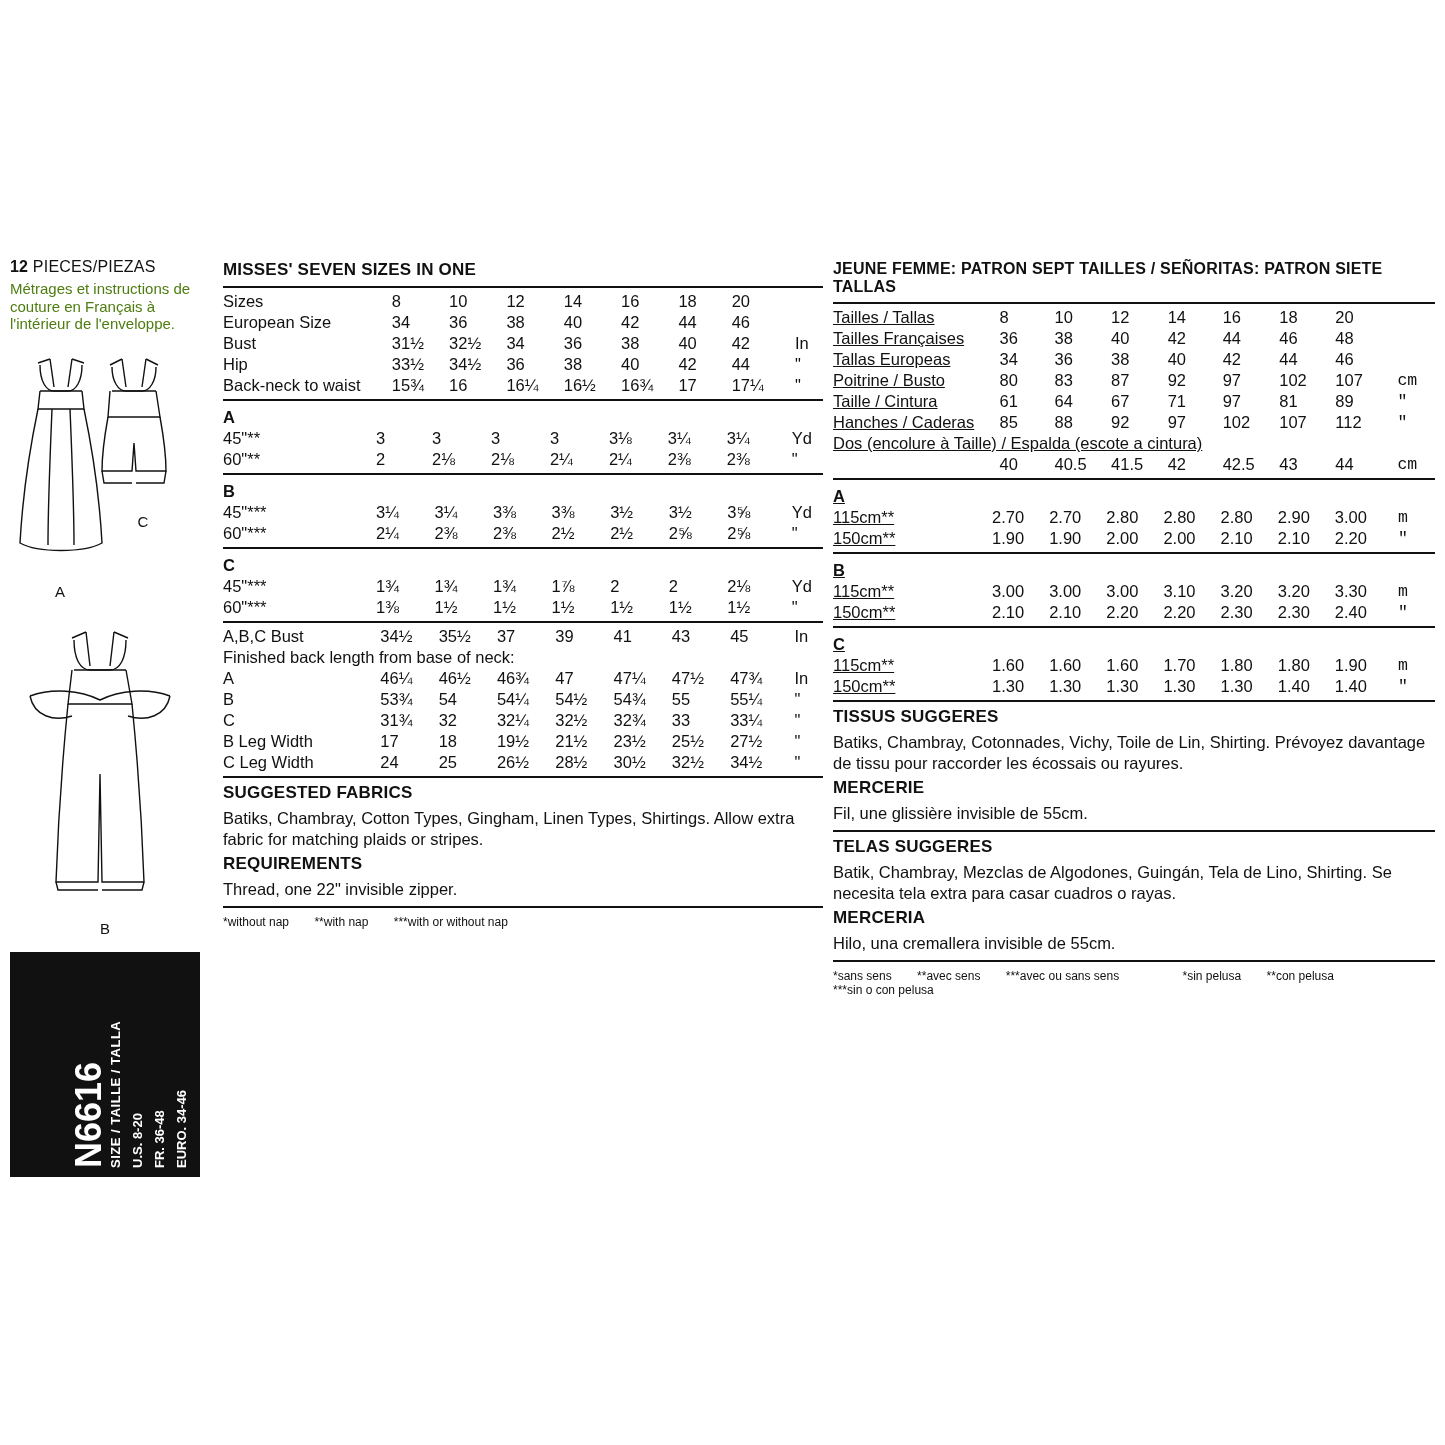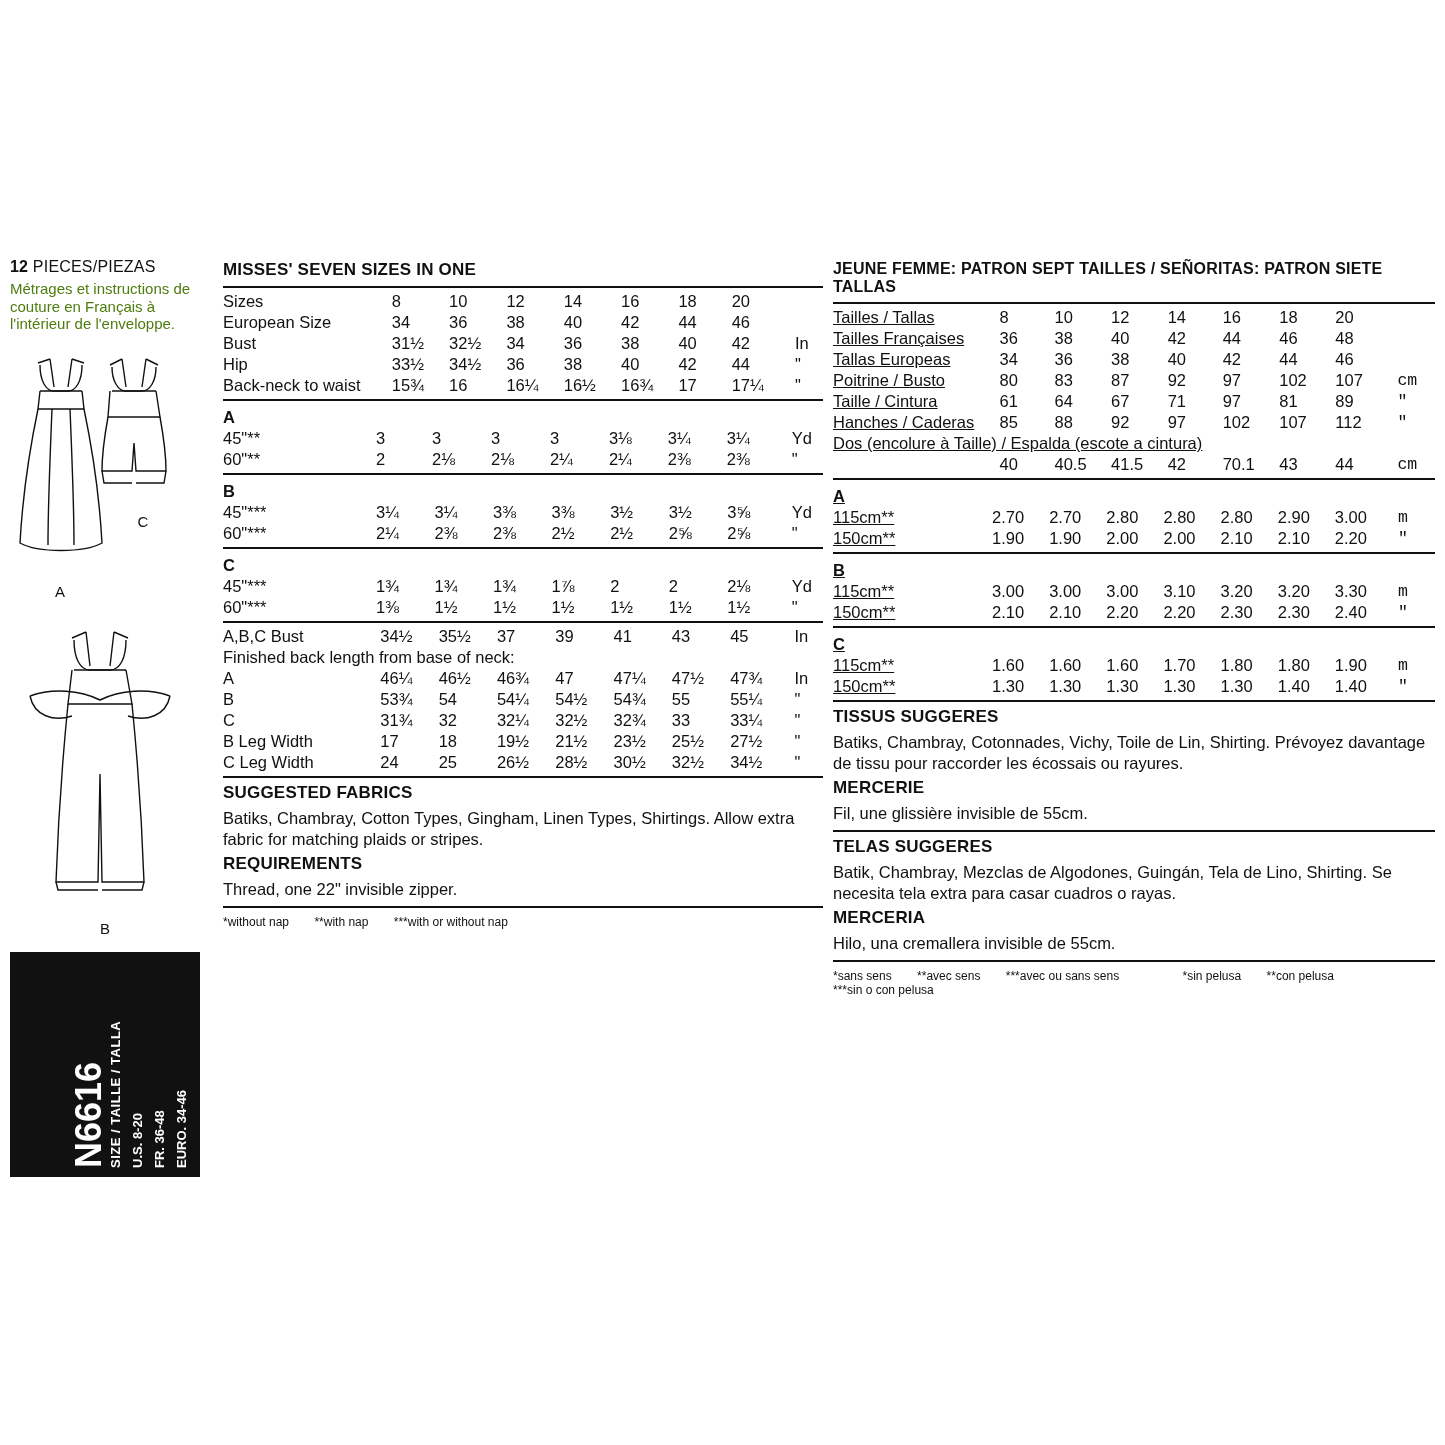--- a/index.html
+++ b/index.html
@@ -457,21 +457,21 @@
         </tr>
         <tr>
           <td class="lbl" colspan="9">Dos (encolure à Taille) / Espalda (escote a cintura)</td>
         </tr>
         <tr>
           <td class="lbl"></td>
           <td class="v">40</td>
           <td class="v">40.5</td>
           <td class="v">41.5</td>
           <td class="v">42</td>
-          <td class="v">70.1</td>
+          <td class="v">42.5</td>
           <td class="v">43</td>
           <td class="v">44</td>
           <td class="unit">cm</td>
         </tr>
       </tbody>
     </table>
     <div class="bar"></div>
 
     <table>
       <tbody>

